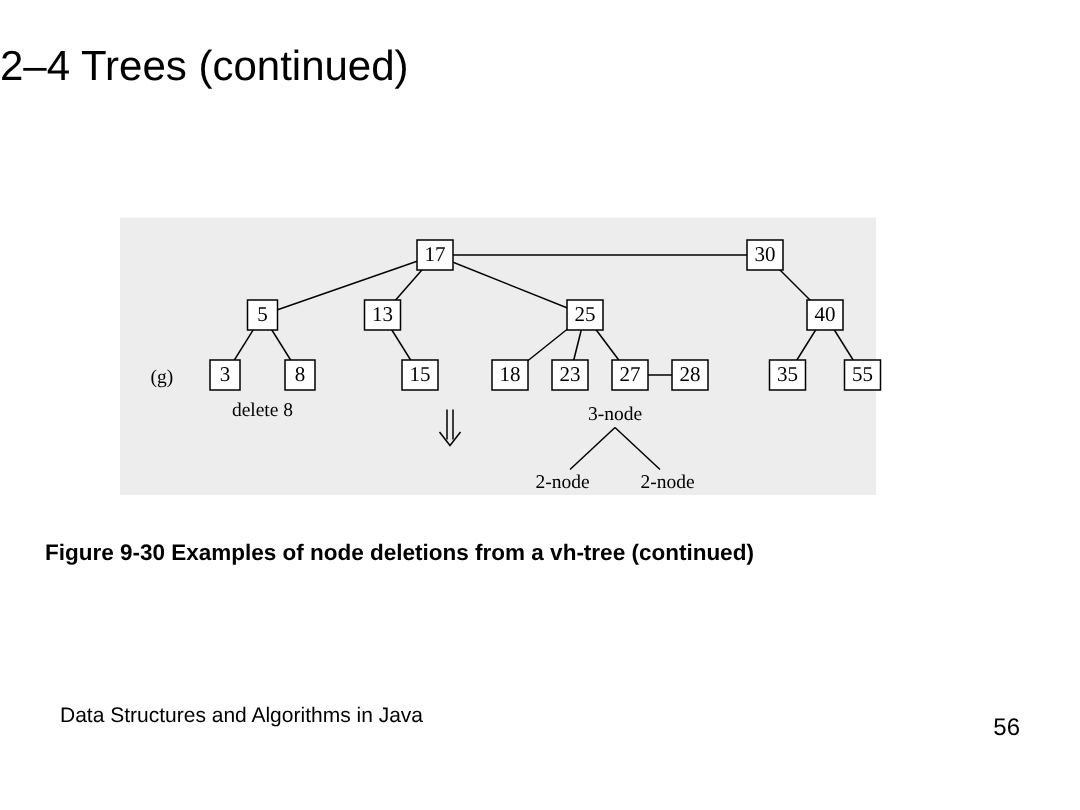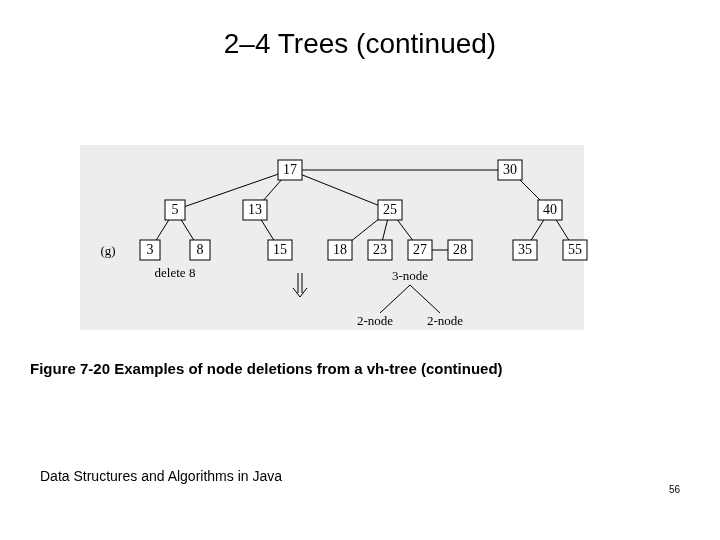--- a/index.html
+++ b/index.html
@@ -4,21 +4,20 @@
 <style>
   * { margin: 0; padding: 0; box-sizing: border-box; }
   body {
     width: 720px;
     height: 540px;
     background: #fff;
     font-family: Arial, Helvetica, sans-serif;
     position: relative;
   }
   .title {
-    text-align: center;
     font-size: 28px;
     font-weight: normal;
     padding-top: 28px;
   }
   .figure-area {
     position: absolute;
     left: 80px;
     top: 145px;
     width: 504px;
     height: 185px;
@@ -37,21 +36,21 @@
   .footer-left {
     position: absolute;
     left: 40px;
     bottom: 56px;
     font-size: 14px;
   }
   .footer-right {
     position: absolute;
     right: 40px;
     bottom: 45px;
-    font-size: 10px;
+    font-size: 16px;
     margin-left: 44px;
   }
   .nodeval {
     font-family: 'Times New Roman', serif;
     font-size: 14px;
     text-anchor: middle;
     dominant-baseline: middle;
   }
   .lbl {
     font-family: 'Times New Roman', serif;
@@ -157,16 +156,16 @@
   </g>
 
   <line x1="330" y1="140" x2="300" y2="168" stroke="#000"></line>
   <line x1="330" y1="140" x2="360" y2="168" stroke="#000"></line>
   <text class="lbl" x="330" y="135">3-node</text>
   <text class="lbl" x="295" y="180">2-node</text>
   <text class="lbl" x="365" y="180">2-node</text>
 </svg>
 </div>
 
-<div class="caption">Figure 7-20 Examples of node deletions from a vh-tree (continued)</div>
+<div class="caption">Figure 9-30 Examples of node deletions from a vh-tree (continued)</div>
 
 <div class="footer-left">Data Structures and Algorithms in Java</div>
 <div class="footer-right">56</div>
 
 </body></html>

